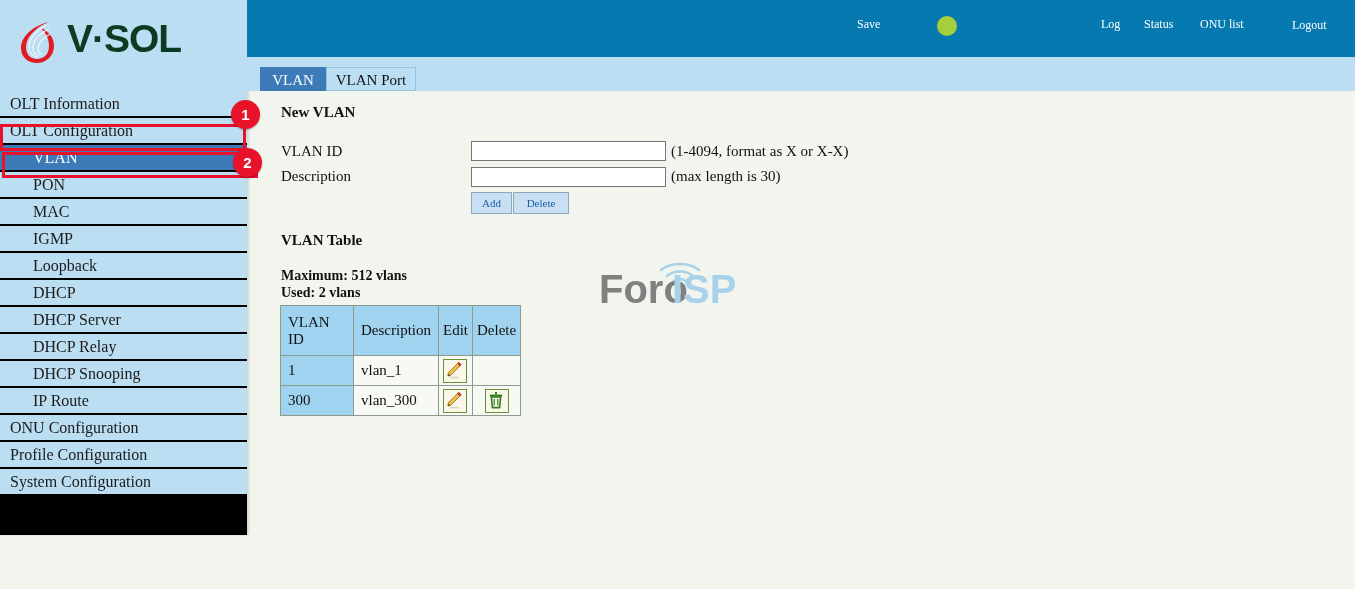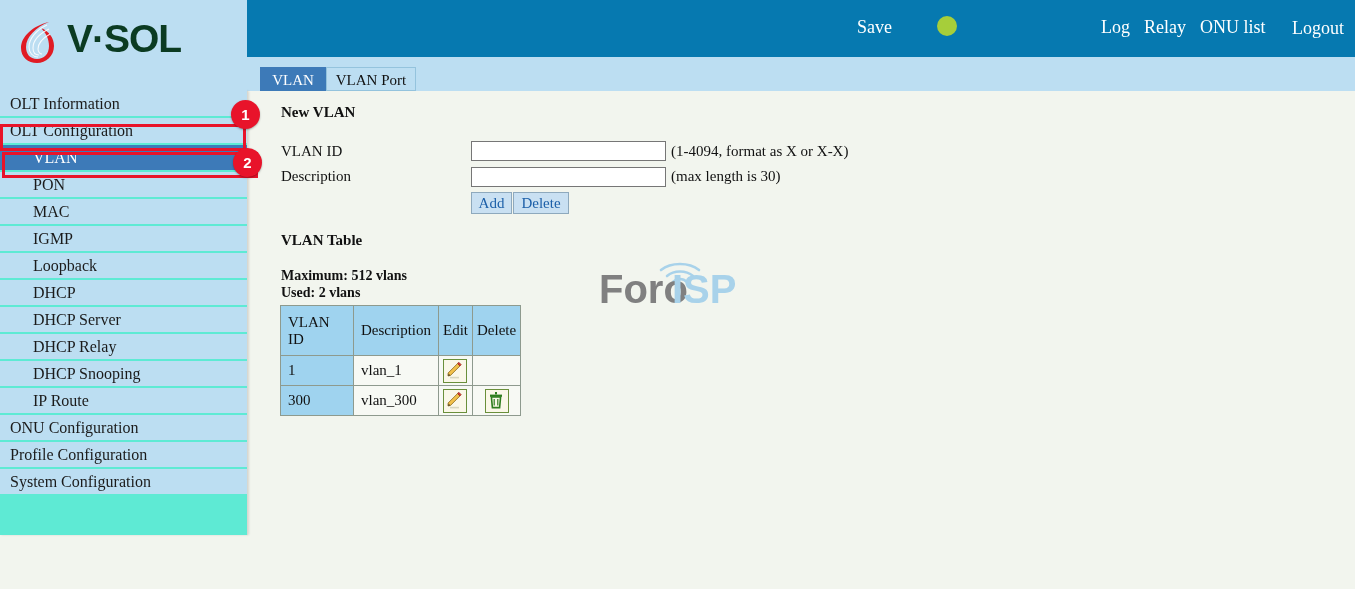--- a/index.html
+++ b/index.html
@@ -52,21 +52,21 @@
 
   #header-right {
     position: absolute;
     top: 0; left: 247px;
     height: 57px;
     width: 1108px;
   }
   .hdr-link {
     position: absolute;
     color: #ffffff;
-    font-size: 18px;
+    font-size: 12px;
     top: 17px;
     white-space: nowrap;
     cursor: pointer;
   }
   #save-link  { left: 610px; }
   #log-link   { left: 854px; }
   #status-link{ left: 897px; }
   #onulist-link { left: 953px; }
   #logout-link{ left: 1045px; top: 18px; }
   #save-dot {
@@ -105,21 +105,21 @@
   #tab-vlan { left: 13px;  width: 66px; }
   #tab-vlanport { left: 79px; width: 90px; }
   #tab-p2p { left: 169px; width: 55px; margin-top: 32px; }
 
   
   #sidebar {
     position: absolute;
     left: 0; top: 91px;
     width: 247px;
     height: 444px;
-    background: #5eead4;
+    background: #000000;
     border-right: 1px solid #d8d8d0;
     box-shadow: 1px 0 2px rgba(0,0,0,0.12);
     z-index: 3;
   }
   .nav-item {
     position: relative;
     height: 25px;
     line-height: 25px;
     background: #bcdef2;
     color: #1b1b1b;
@@ -186,21 +186,21 @@
   #hint-desc   { left: 424px; top: 77px; }
 
   .btn {
     position: absolute;
     top: 101px;
     height: 22px;
     background: #c9e0f2;
     border: 1px solid #8ea9bd;
     color: #1c5fa8;
     font-family: "Liberation Serif", serif;
-    font-size: 15px;
+    font-size: 11px;
     cursor: pointer;
     box-sizing: border-box;
   }
   #btn-add    { left: 224px; width: 41px; }
   #btn-delete { left: 266px; width: 56px; }
 
   .counts {
     position: absolute;
     left: 34px;
     font-size: 14px;
@@ -283,21 +283,21 @@
 </style>
 </head>
 <body>
 
 <div id="top-header"></div>
 
 <div id="header-right">
   <span class="hdr-link" id="save-link">Save</span>
   <span id="save-dot"></span>
   <span class="hdr-link" id="log-link">Log</span>
-  <span class="hdr-link" id="status-link">Relay</span>
+  <span class="hdr-link" id="status-link">Status</span>
   <span class="hdr-link" id="onulist-link">ONU list</span>
   <span class="hdr-link" id="logout-link">Logout</span>
 </div>
 
 <div id="logo-area">
   <div id="logo-wrap">
     <span class="logo-mark">
       <svg width="42" height="46" viewBox="0 0 42 46">
         <path d="M31 3 C14 7 3 18 3 29 C3 38 10 44 19 44 C28 44 36 37 36 27 C36 19 31 12 23 9 C28 14 31 20 31 27 C31 35 26 40 19 40 C12 40 8 35 8 28 C8 18 18 8 31 3 Z" fill="#e01b24"></path>
         <path d="M29 6 C18 11 11 20 11 28 C11 34 15 38 20 38" fill="none" stroke="#ffffff" stroke-width="1.1" opacity="0.85"></path>

